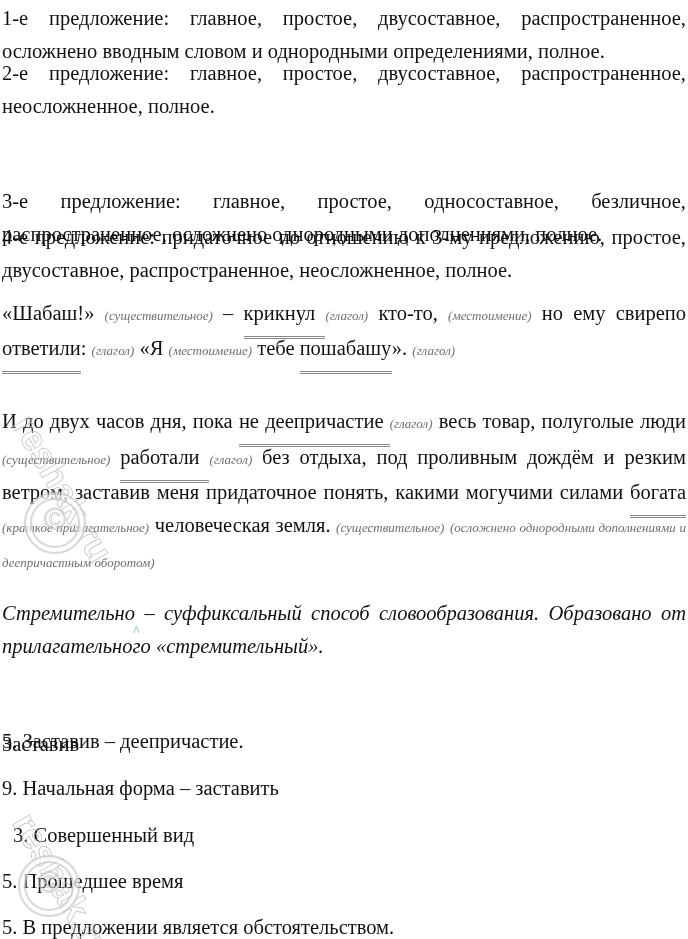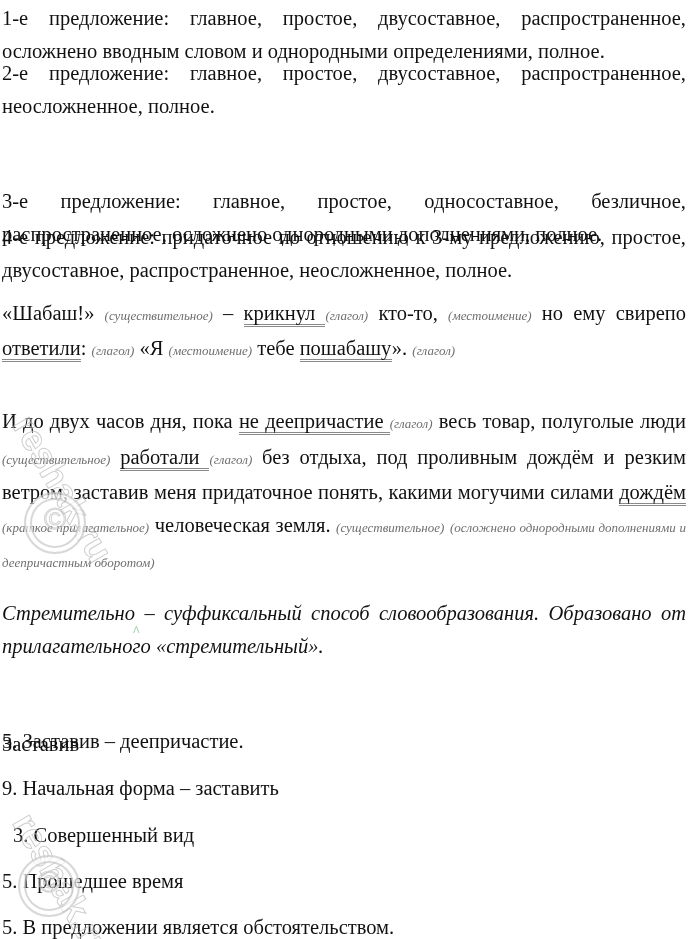--- a/index.html
+++ b/index.html
@@ -12,21 +12,21 @@
     p {
       margin: 0; font-size: 20.5px; line-height: 33px;
       text-align: justify; text-align-last: left;
     }
     .note {
       font-style: italic; color: #6f6f6f; font-size: 13px;
     }
     .subj { text-decoration-thickness: 1.5px; text-underline-offset: 3px; }
     .pred {
       border-bottom: 3px double #8a8a8a;
-      padding-bottom: 0px;
+      padding-bottom: 12px;
     }
     .watermark {
       position: absolute; pointer-events: none;
       color: transparent; -webkit-text-stroke: 1px #bdbdbd;
       font-family: "Liberation Sans", sans-serif; font-size: 36px; font-weight: bold;
       transform: rotate(60deg); transform-origin: left top; opacity: .75;
     }
     .wm-circle {
       position: absolute; width: 58px; height: 58px; border-radius: 50%;
       border: 2px solid #c8c8c8; box-shadow: inset 0 0 0 4px #fff, inset 0 0 0 6px #c8c8c8;
@@ -54,21 +54,21 @@
     <span class="note">(существительное)</span><span> – </span><span class="pred">крикнул </span><span class="note">(глагол)</span>
     <span class="subj">кто-то,</span>
     <span class="note">(местоимение)</span><span> но ему свирепо </span><span class="pred">ответили</span><span>: </span><span class="note">(глагол)</span><span>  «</span><span class="subj">Я</span>
     <span class="note">(местоимение)</span><span> тебе </span><span class="pred">пошабашу</span><span>».</span>
     <span class="note">(глагол)</span>
   </p>
 
   <p style="position:absolute;left:2px;top:405px;width:684px;line-height:32.5px;">
     <span>И до двух часов дня, пока </span><span class="pred">не деепричастие </span><span class="note">(глагол)</span><span> весь товар, полуголые </span><span class="subj">люди</span>
     <span class="note">(существительное)</span>
-    <span class="pred">работали </span><span class="note">(глагол)</span><span> без отдыха, под проливным дождём и резким ветром, заставив меня придаточное понять, какими могучими силами </span><span class="pred">дождём </span><span class="note">(краткое прилагательное)</span><span> человеческая </span><span class="subj">земля</span><span>. </span>
+    <span class="pred">работали </span><span class="note">(глагол)</span><span> без отдыха, под проливным дождём и резким ветром, заставив меня придаточное понять, какими могучими силами </span><span class="pred">богата </span><span class="note">(краткое прилагательное)</span><span> человеческая </span><span class="subj">земля</span><span>. </span>
     <span class="note">(существительное)</span>
     <span class="note">(осложнено однородными дополнениями и деепричастным оборотом)</span>
   </p>
 
   <p style="position:absolute;left:2px;top:597px;width:684px;line-height:33px;font-style:italic;">Стремительно – суффиксальный способ словообразования. Образовано от прилагательного «стремительный».</p>
   <span class="mark" style="left:133px;top:624px;">^</span>
 
   <p style="position:absolute;left:2px;top:680px;margin-top:48px;">Заставив</p>
   <p style="position:absolute;left:2px;top:725px;">5. Заставив – деепричастие.</p>
   <p style="position:absolute;left:2px;top:772px;">9. Начальная форма – заставить</p>

